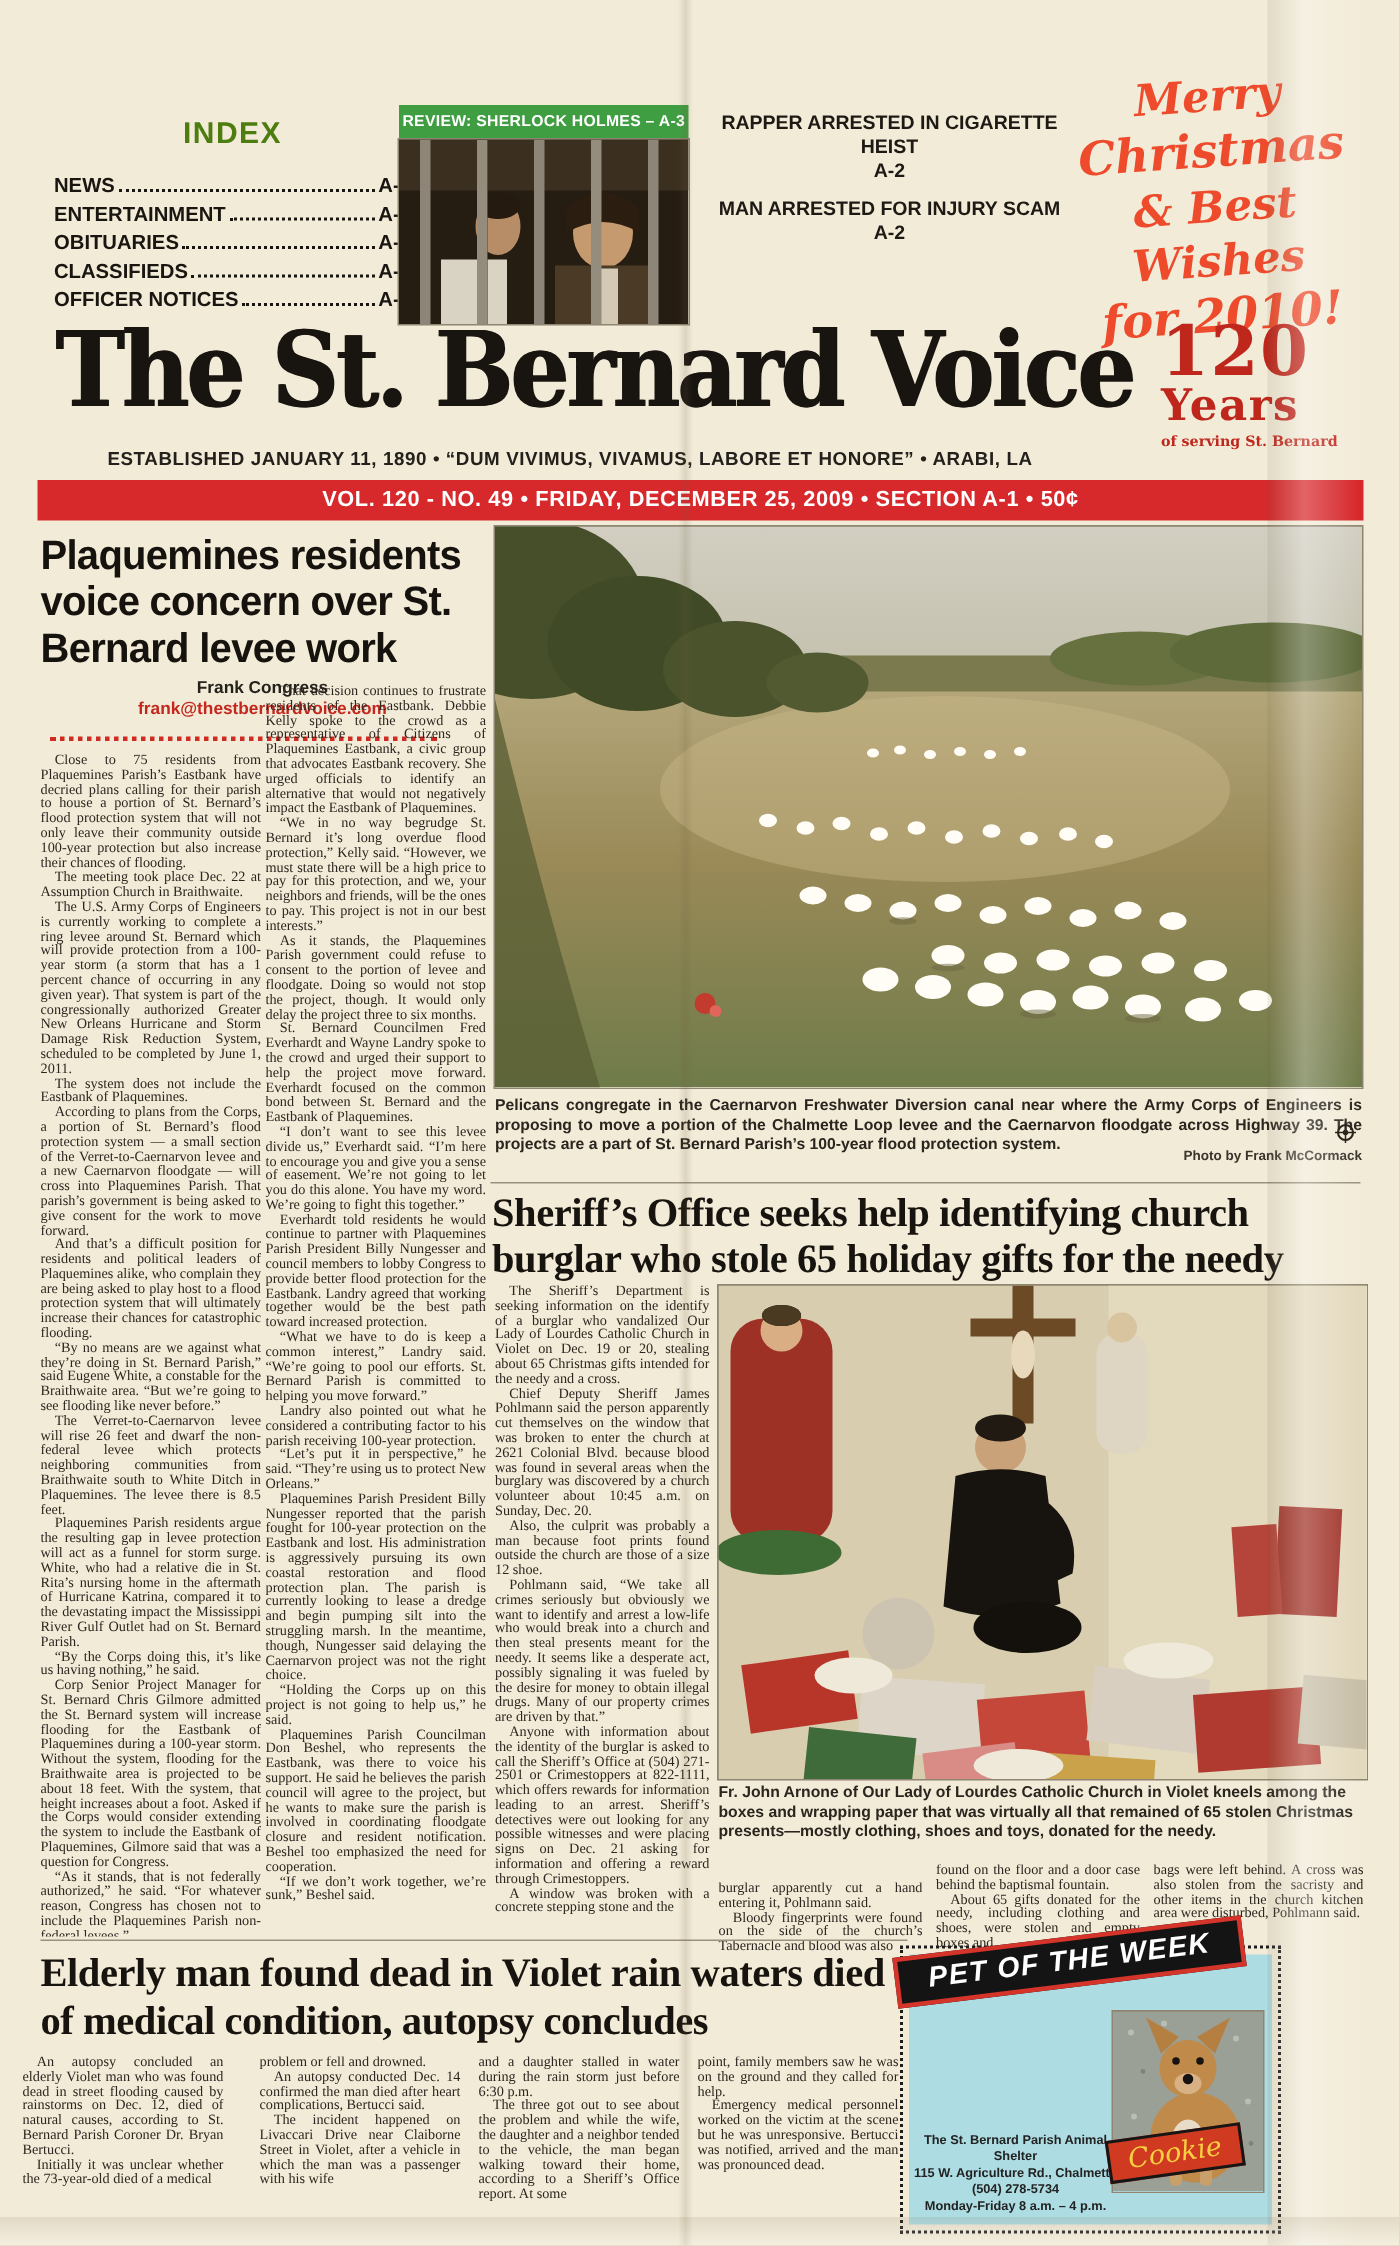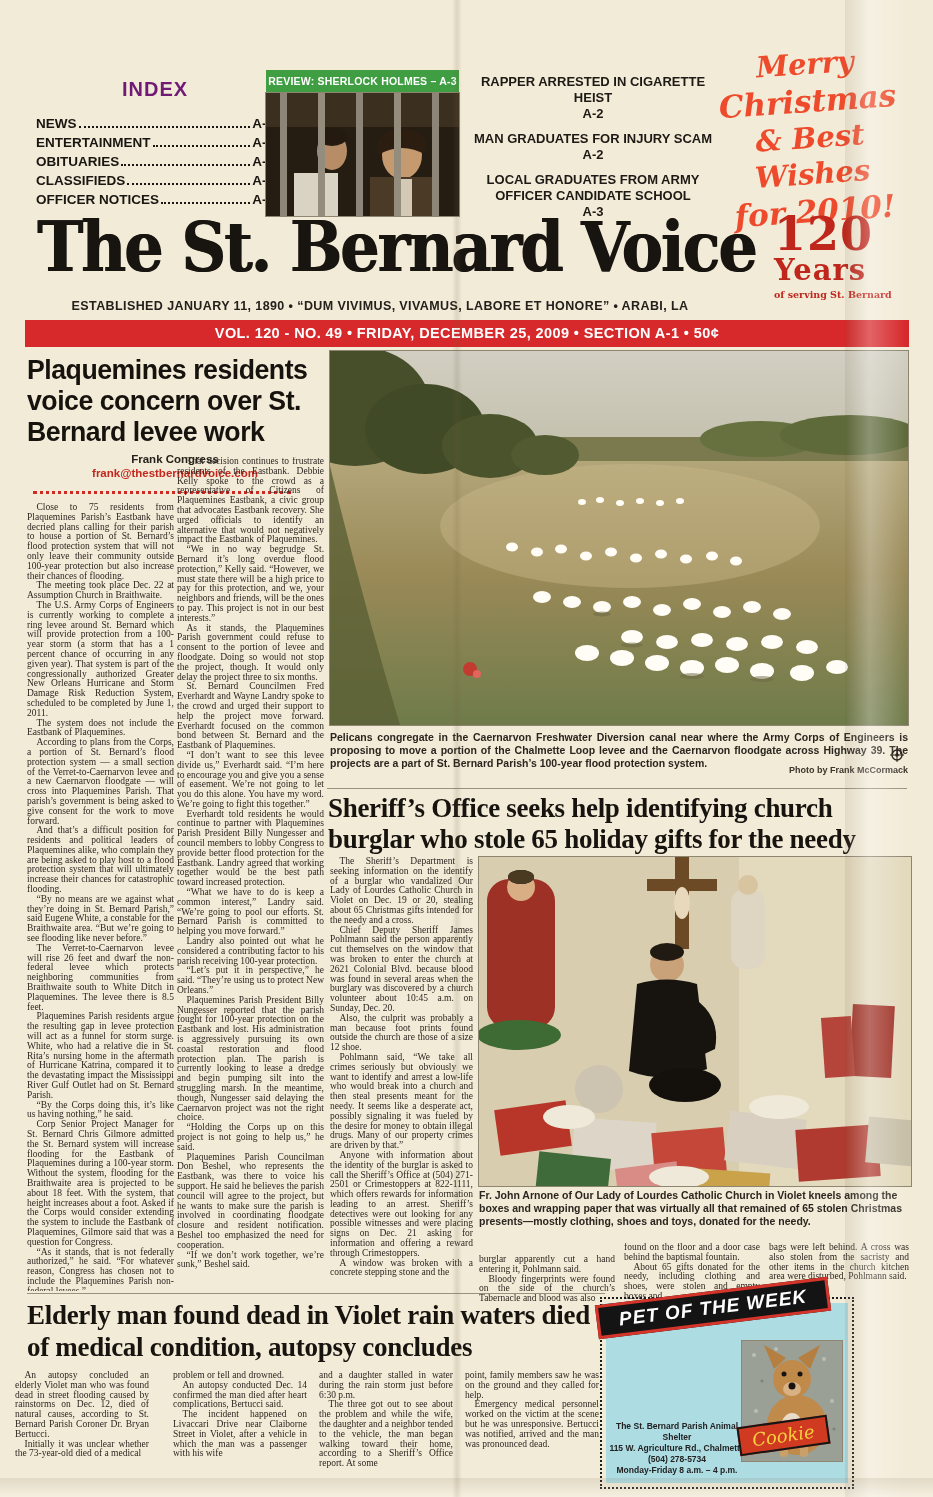--- a/index.html
+++ b/index.html
@@ -6,21 +6,21 @@
   #paper{position:relative;width:933px;height:1497px;background:#f2ebd8;overflow:hidden;
          font-family:"Liberation Sans",sans-serif;color:#25211b;}
   .abs{position:absolute;}
   .body-text{font-family:"Liberation Serif",serif;font-size:9.5px;line-height:9.8px;
              text-align:justify;white-space:pre-line;color:#2c2620;overflow:hidden;}
   .cap{font-weight:bold;font-size:10.5px;line-height:13px;color:#2a251e;text-align:justify;}
   .big-serif-head{font-family:"Liberation Serif",serif;font-weight:bold;color:#17130e;
                   font-size:27px;line-height:31px;letter-spacing:-0.3px;}
   
   #index-box{left:36px;top:78px;width:238px;}
-  #index-title{text-align:center;font-weight:bold;font-size:20px;letter-spacing:1px;color:#701a75;}
+  #index-title{text-align:center;font-weight:bold;font-size:20px;letter-spacing:1px;color:#4d7c0f;}
   .idx-row{display:flex;align-items:baseline;font-weight:bold;font-size:13.5px;height:19px;color:#191511;}
   .idx-leader{flex:1;border-bottom:2.5px dotted #191511;margin:0 2px 3px 2px;}
   #review-block{left:266px;top:70px;width:193px;}
   #review-banner{height:23px;line-height:23px;background:#3f9e42;color:#fff;font-weight:bold;
                  font-size:10.5px;text-align:center;letter-spacing:.2px;}
   #top-headlines{left:468px;top:74px;width:250px;text-align:center;color:#1d1914;}
   .th-item{font-weight:bold;font-size:13px;line-height:16px;margin-bottom:9px;}
   #greeting{left:700px;top:46px;width:220px;transform:rotate(-4deg);color:#ee4b2c;text-align:center;
             font-family:"DejaVu Serif",serif;font-style:italic;font-weight:bold;}
   .greet1{font-size:29px;line-height:36px;} .greet2{font-size:31px;line-height:38px;}
@@ -123,26 +123,22 @@
       </svg>
     </div>
   </div>
 
   <div class="abs" id="top-headlines">
     <div class="th-item">
       <div>RAPPER ARRESTED IN CIGARETTE HEIST</div>
       <div>A-2</div>
     </div>
     <div class="th-item">
-      <div>MAN GRADUATES FOR INJURY SCAM</div>
+      <div>MAN ARRESTED FOR INJURY SCAM</div>
       <div>A-2</div>
-    </div>
-    <div class="th-item">
-      <div>LOCAL GRADUATES FROM ARMY OFFICER CANDIDATE SCHOOL</div>
-      <div>A-3</div>
     </div>
   </div>
 
   <div class="abs" id="greeting">
     <div class="greet1">Merry</div>
     <div class="greet2">Christmas</div>
     <div class="greet1">&amp; Best Wishes</div>
     <div class="greet2">for 2010!</div>
   </div>
 

